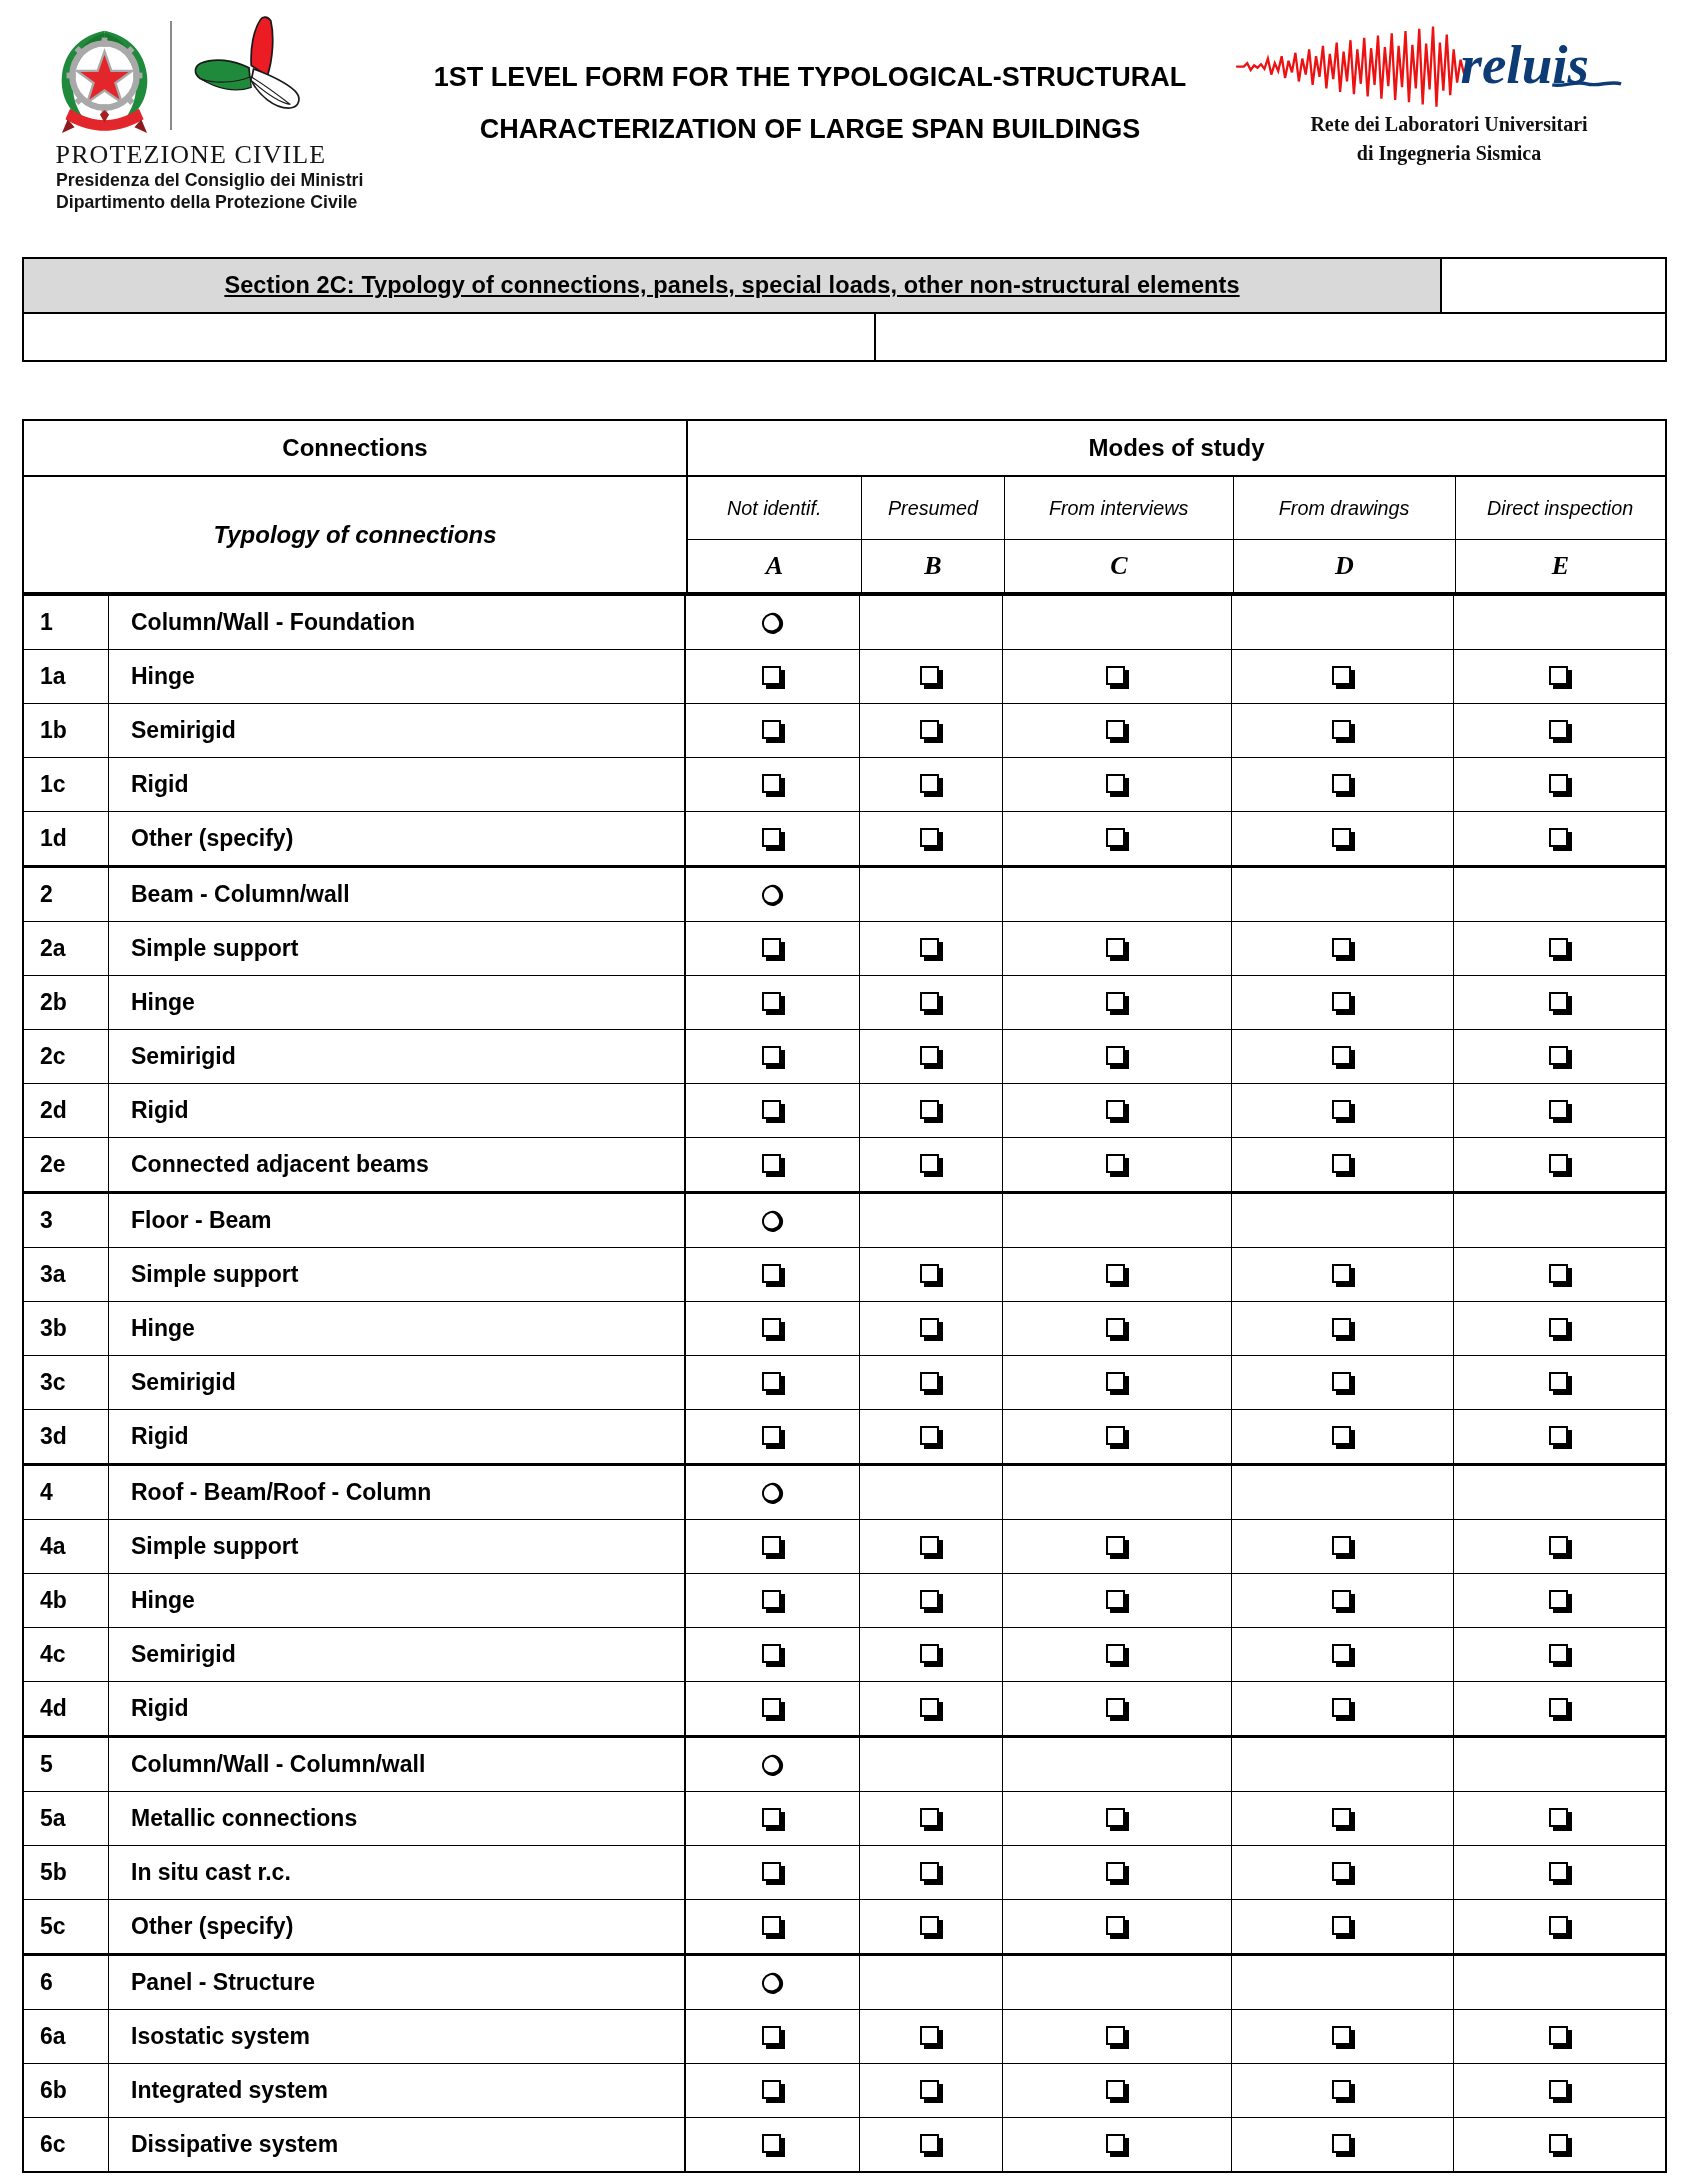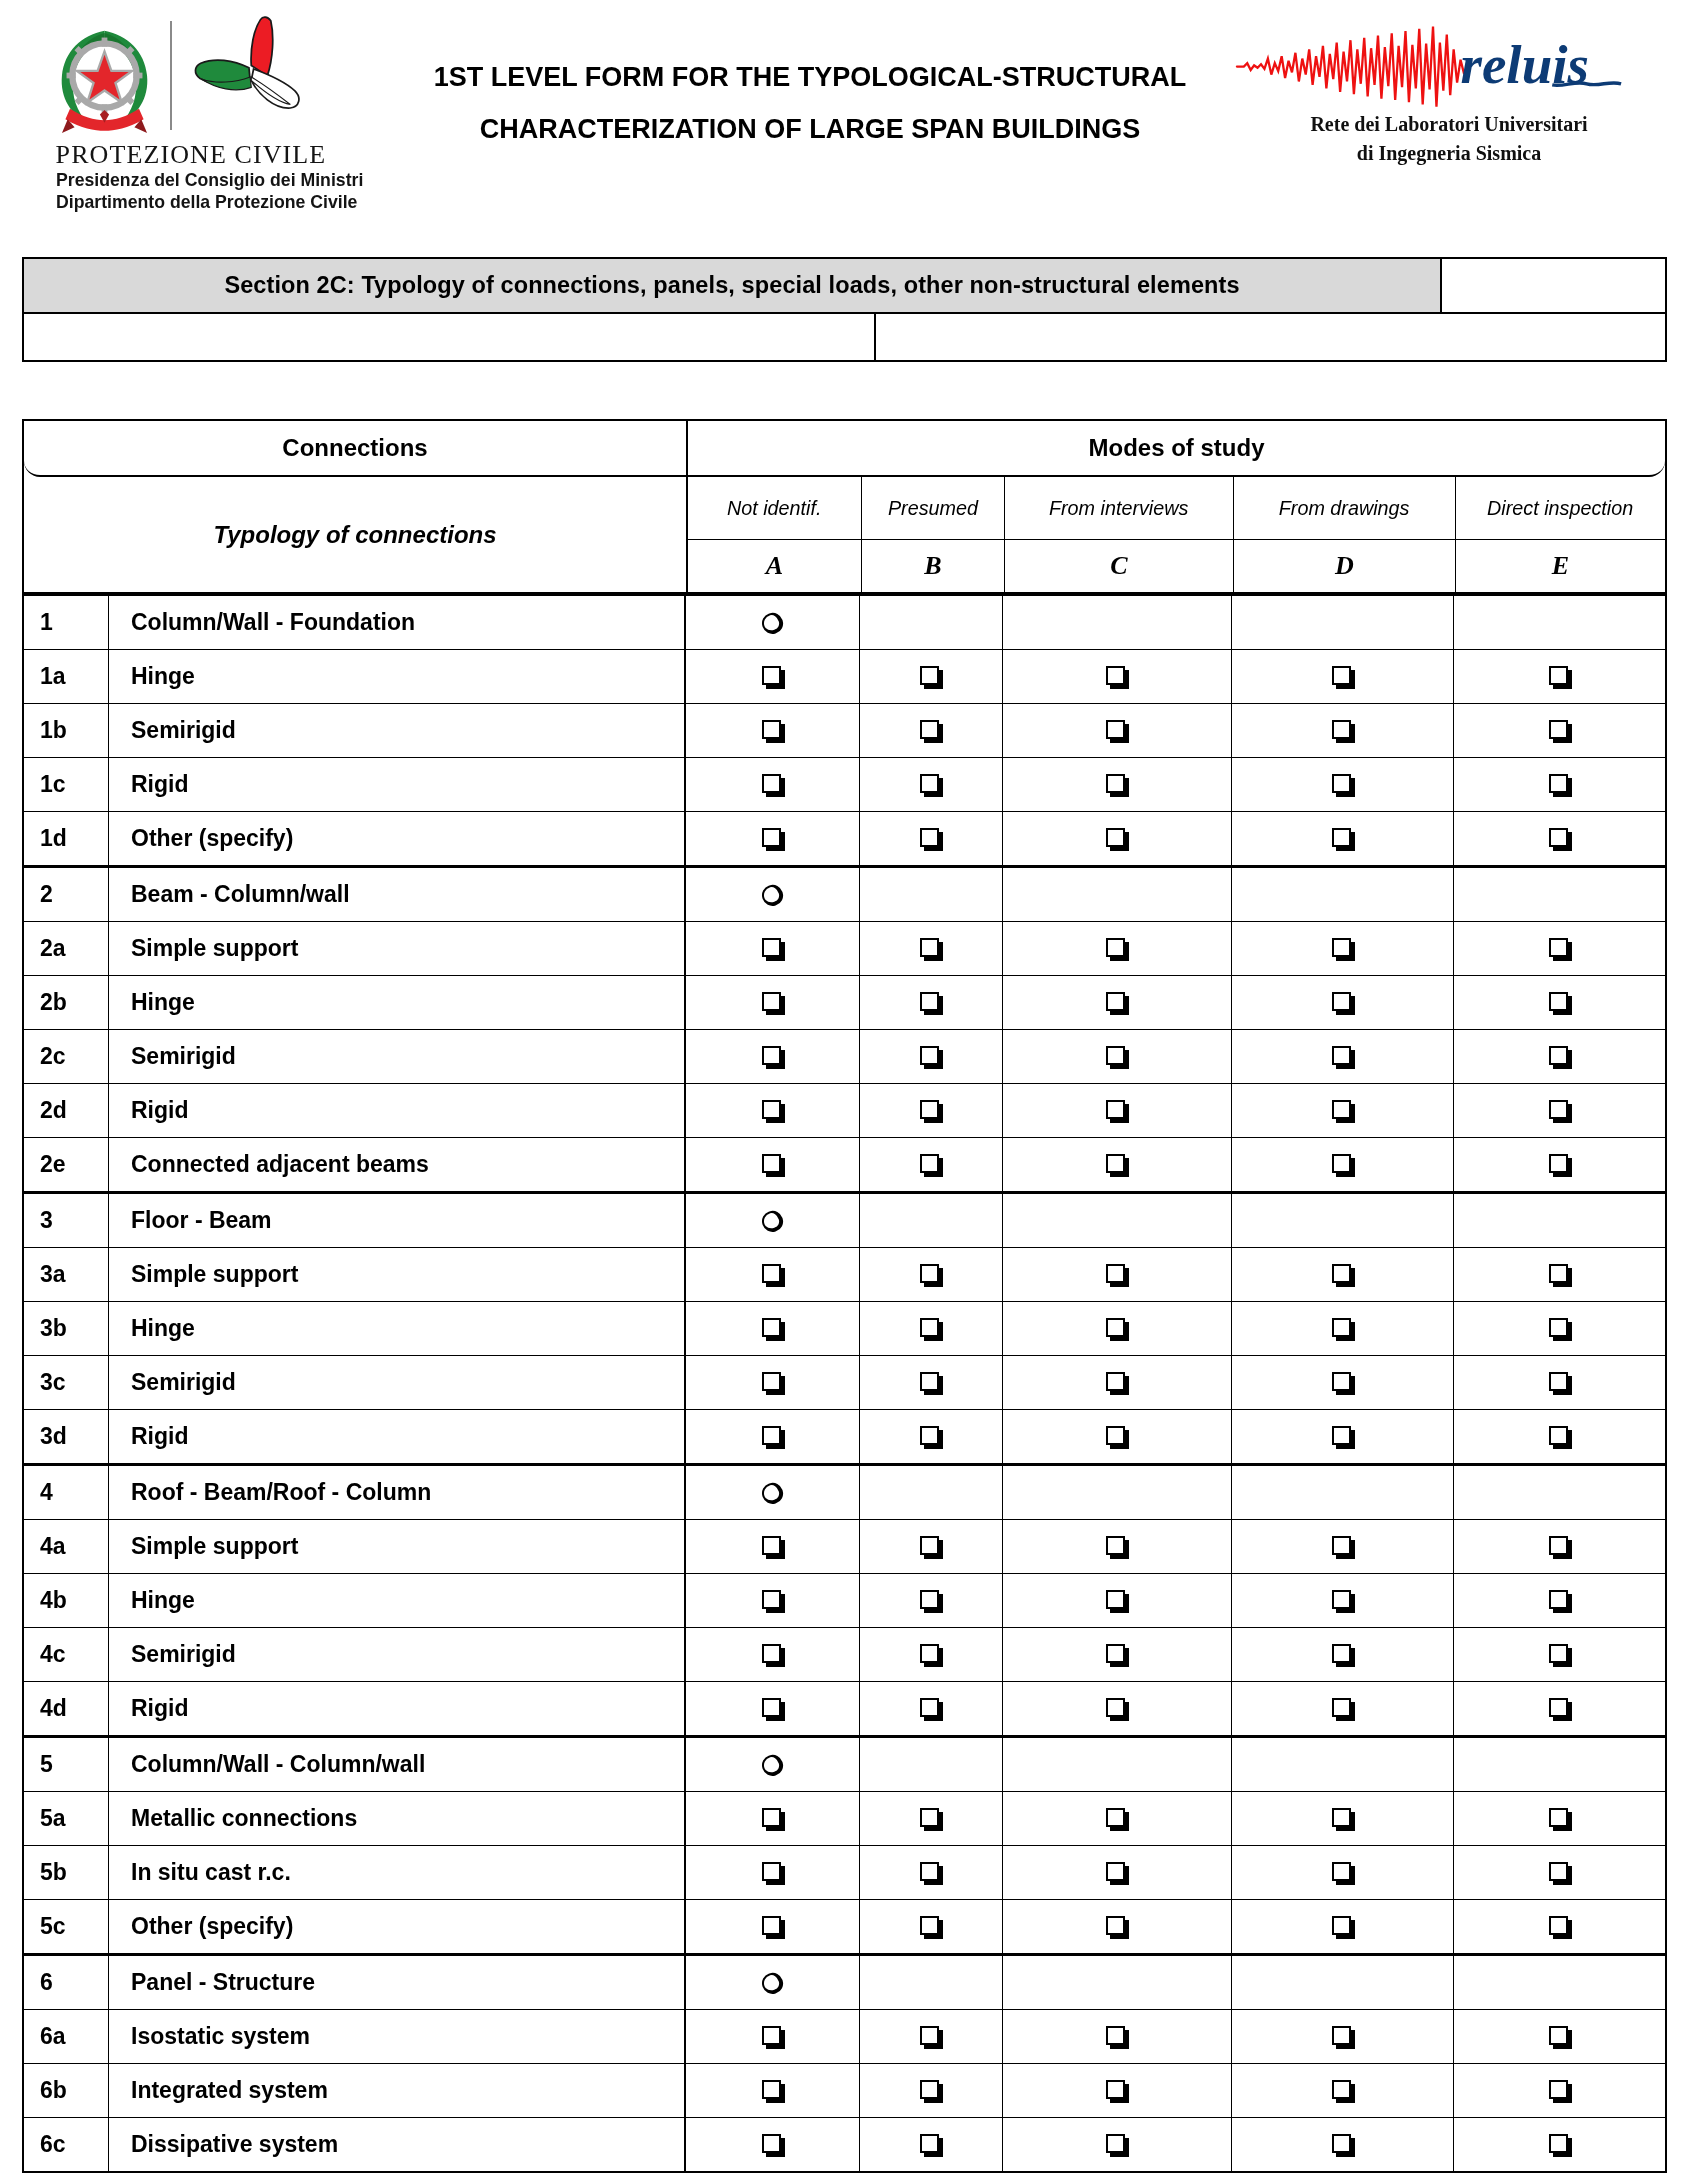--- a/index.html
+++ b/index.html
@@ -136,20 +136,21 @@
     background: #d9d9d9;
     border-right: 2.9px solid #000;
     display: flex;
     align-items: center;
     justify-content: center;
   }
   .section-title-cell span {
     font-size: 23.5px;
     font-weight: bold;
     letter-spacing: 0.1px;
+    text-decoration: underline;
   }
   .section-code-cell { flex: 1; background: #ffffff; }
 
   .section-row-2 {
     display: flex;
     height: 46px;
     border-bottom: 2.9px solid #000;
   }
   .section-r2-left {
     flex: 0 0 850px;
@@ -162,21 +163,21 @@
     margin-top: 57px;
     width: 100%;
     border: 2.9px solid #000;
     border-collapse: collapse;
     box-sizing: border-box;
   }
 
   .t-row { display: flex; }
 
   
-  .hdr1 { height: 54px; border-bottom: 2.9px solid #000; border-radius: 16px; }
+  .hdr1 { height: 54px; border-bottom: 2.9px solid #000; }
   .hdr1 .c-left {
     flex: 0 0 662px;
     border-right: 2.3px solid #000;
     display: flex; align-items: center; justify-content: center;
   }
   .hdr1 .c-right {
     flex: 1;
     display: flex; align-items: center; justify-content: center;
   }
   .hdr-label {

